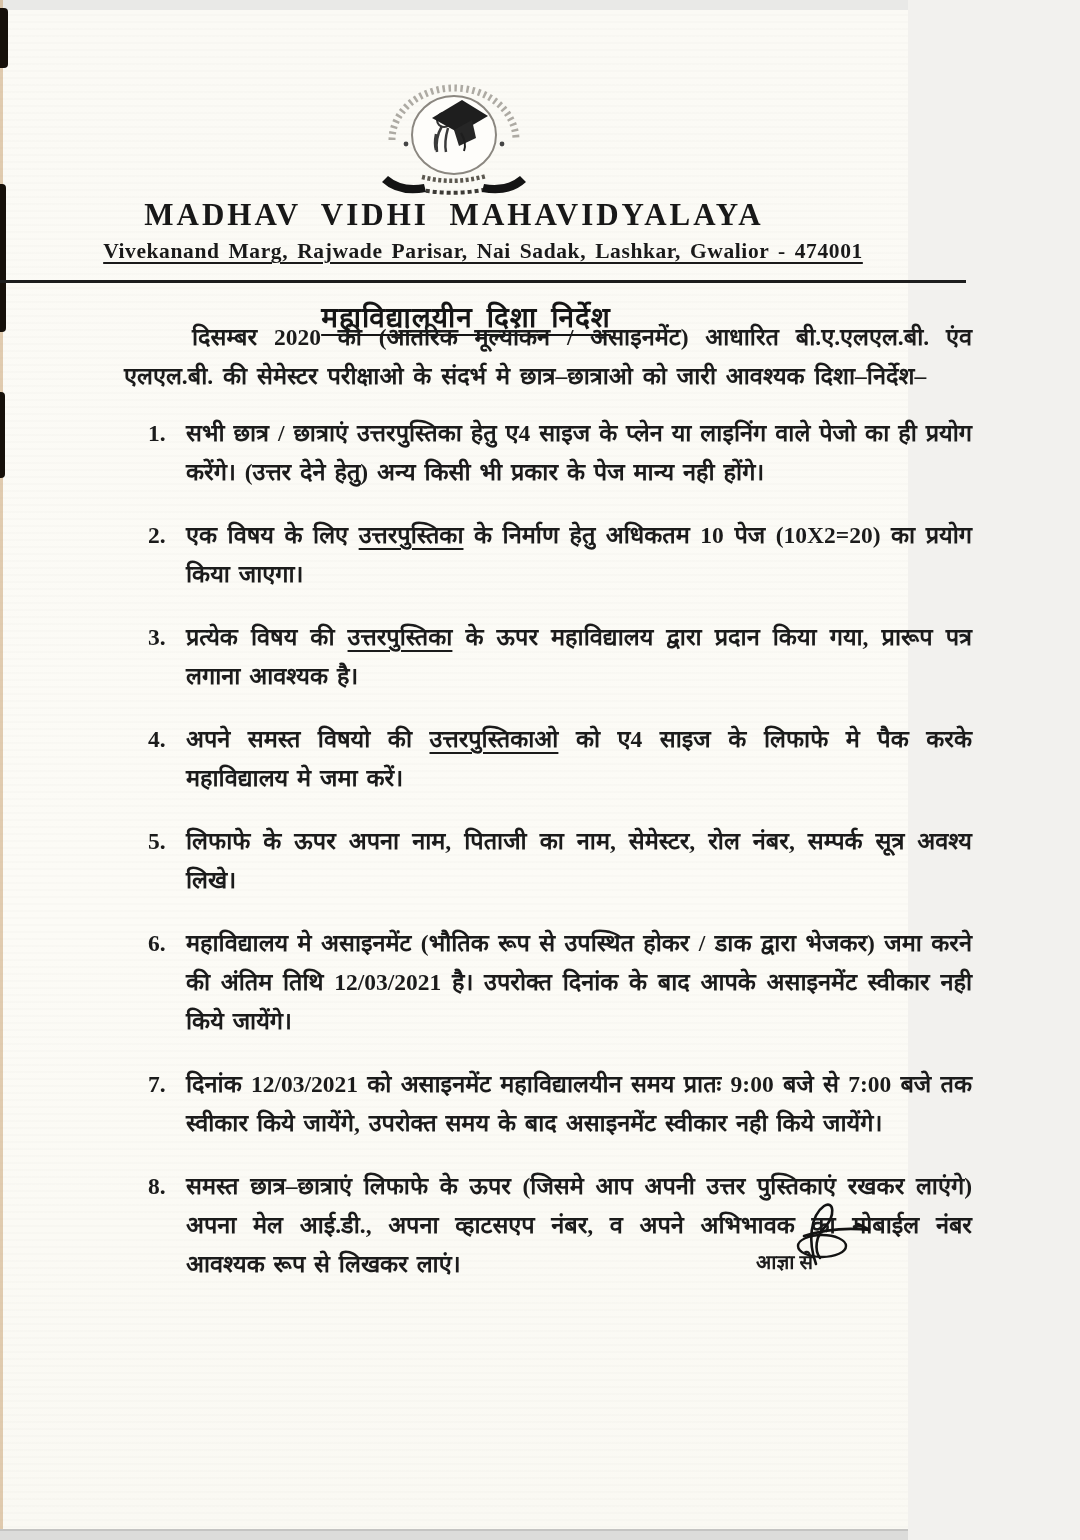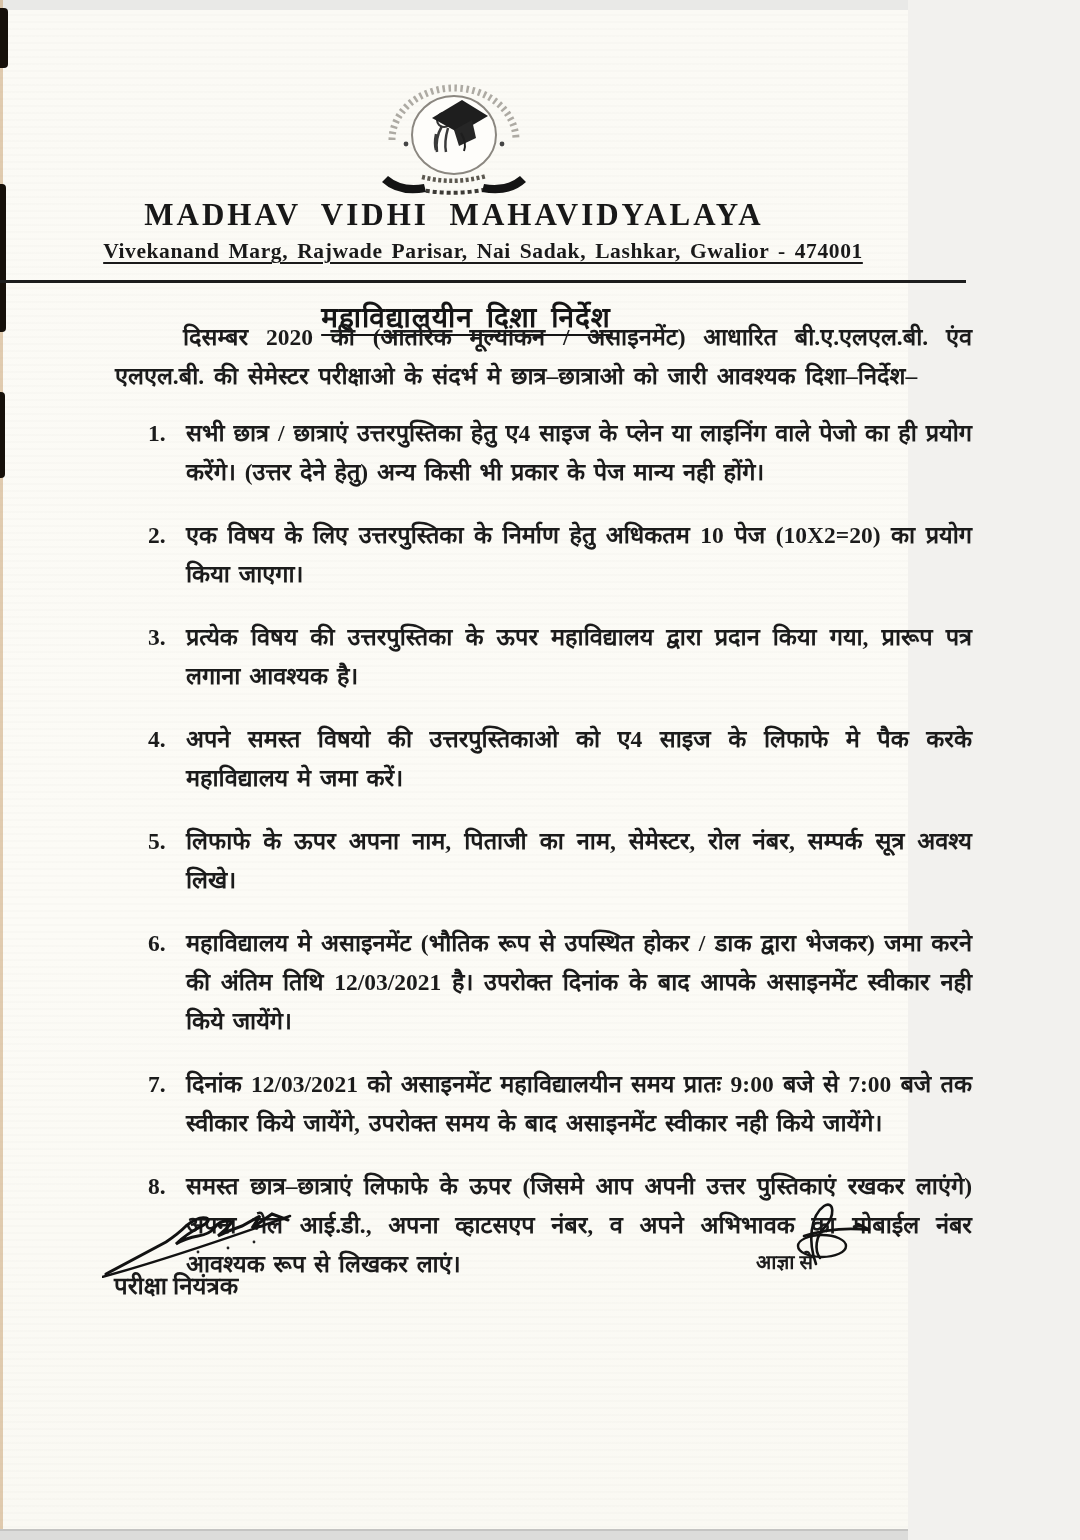--- a/index.html
+++ b/index.html
@@ -51,28 +51,28 @@
     text-decoration:underline;text-underline-offset:7px;text-decoration-thickness:2px;
     letter-spacing:1px;word-spacing:6px;padding-left:24px;
   }
 
   .body-text{
     position:absolute;top:318px;left:112px;width:860px;
     font-family:"Liberation Serif","DejaVu Sans",serif;
     font-size:23.5px;line-height:39px;color:#1b1b1b;
     font-weight:600;
   }
-  .intro{ text-indent:68px; text-align:justify; word-spacing:4px; margin:0 0 12px 3px;}
+  .intro{ text-indent:68px; text-align:justify; word-spacing:4px; margin:0 0 12px 12px;}
   .intro b{font-weight:800;}
 
   ol.instructions{list-style:none;margin:18px 0 0 0;padding:0 0 0 36px;}
   ol.instructions li{display:flex;margin-bottom:24px;}
   ol.instructions .num{flex:0 0 38px;font-weight:600;}
   ol.instructions .txt{flex:1;text-align:justify;word-spacing:3px;}
-  .u{text-underline-offset:5px;text-decoration-thickness:1.5px;}
+  .u{text-decoration:underline;text-underline-offset:5px;text-decoration-thickness:1.5px;}
 
   .sig-left{position:absolute;left:96px;top:1206px;width:280px;}
   .sig-left .art{margin-left:6px;}
   .sig-left .label{
     font-family:"Liberation Serif","DejaVu Sans",serif;
     font-size:24px;font-weight:600;color:#1b1b1b;margin-top:-14px;margin-left:18px;
   }
   .sig-right{position:absolute;left:756px;top:1200px;width:220px;}
   .sig-right .art{margin-left:18px;}
   .sig-right .line{
@@ -157,30 +157,20 @@
         <span class="num">7.</span>
         <span class="txt"><span>दिनांक 12/03/2021 को असाइनमेंट महाविद्यालयीन समय प्रातः 9:00 बजे से 7:00 बजे तक स्वीकार किये जायेंगे, उपरोक्त समय के बाद असाइनमेंट स्वीकार नही किये जायेंगे।</span><span class="u"></span><span></span></span>
       </li>
       <li>
         <span class="num">8.</span>
         <span class="txt"><span>समस्त छात्र–छात्राएं लिफाफे के ऊपर (जिसमे आप अपनी उत्तर पुस्तिकाएं रखकर लाएंगे) अपना मेल आई.डी., अपना व्हाटसएप नंबर, व अपने अभिभावक का मोबाईल नंबर आवश्यक रूप से लिखकर लाएं।</span><span class="u"></span><span></span></span>
       </li>
     </ol>
   </div>
 
-  <div class="sig-left">
-    <svg class="art" width="250" height="72" viewBox="0 0 250 72">
-      <path d="M4,68 L64,36 Q76,28 84,20 Q96,10 104,12 Q110,14 100,20 Q84,28 74,38 Q84,32 96,30 Q108,28 112,22 Q120,12 130,16 Q124,24 116,30 Q128,24 140,20 L158,10 L150,22 L170,8 L186,14" fill="none" stroke="#121212" stroke-width="3" stroke-linecap="round"></path>
-      <path d="M0,71 Q70,52 188,10" fill="none" stroke="#121212" stroke-width="2.5" stroke-linecap="round"></path>
-      <circle cx="96" cy="46" r="1.4" fill="#222"></circle>
-      <circle cx="126" cy="42" r="1.4" fill="#222"></circle>
-      <circle cx="152" cy="36" r="1.4" fill="#222"></circle>
-    </svg>
-    <div class="label">परीक्षा नियंत्रक</div>
-  </div>
 
   <div class="sig-right">
     <svg class="art" width="110" height="66" viewBox="0 0 110 66">
       <path d="M42,64 C34,42 36,16 50,6 C60,0 62,16 50,28 C42,36 40,50 46,58" fill="none" stroke="#131313" stroke-width="2.6" stroke-linecap="round"></path>
       <ellipse cx="48" cy="46" rx="24" ry="11" fill="none" stroke="#131313" stroke-width="2.4"></ellipse>
       <path d="M30,36 Q62,26 96,30 L84,24" fill="none" stroke="#131313" stroke-width="2.6" stroke-linecap="round"></path>
     </svg>
     <div class="line first">आज्ञा से</div>
   </div>
 

